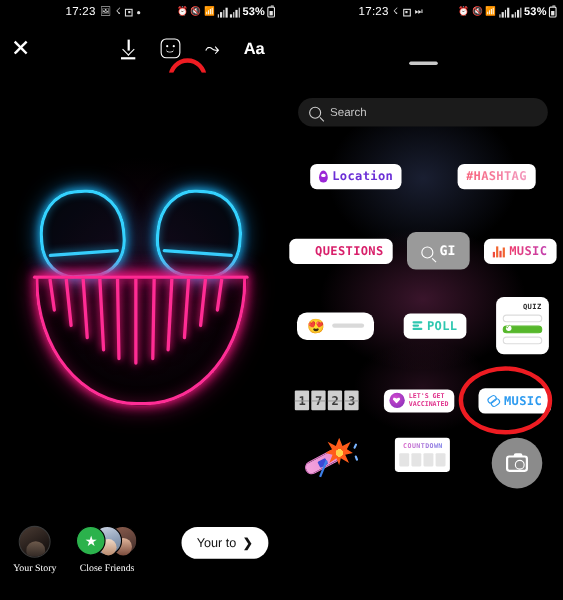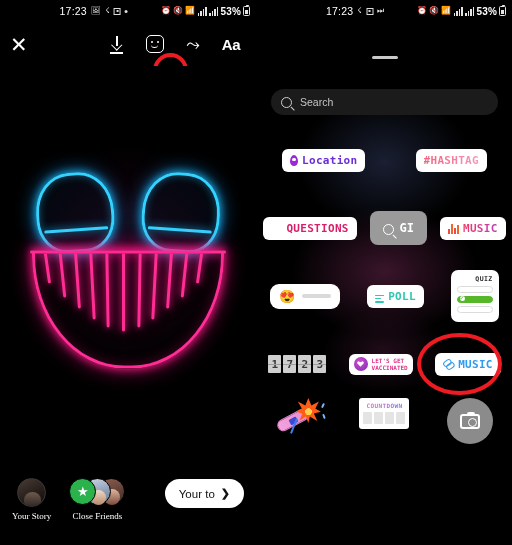--- a/index.html
+++ b/index.html
@@ -154,21 +154,21 @@
      -webkit-background-clip:text; background-clip:text; color:transparent; }
   .chip.hashtag span { background:linear-gradient(90deg,#f7607b,#f39abf);
      -webkit-background-clip:text; background-clip:text; color:transparent; }
   .chip.questions { color:#d81f6a;padding-left:23px; }
   .chip.music span { background:linear-gradient(90deg,#ef3b6d,#c13fb0);
      -webkit-background-clip:text; background-clip:text; color:transparent; }
   .eqz { display:inline-flex; align-items:flex-end; gap:1.3px; height:11px; flex:none; }
   .eqz i { width:1.8px; background:#ef4b3e; display:block; }
   .eqz i:nth-child(1){height:5px;} .eqz i:nth-child(2){height:10px;background:#f1652f;}
   .eqz i:nth-child(3){height:6px;} .eqz i:nth-child(4){height:9px;background:#f1652f;}
-  .chip.poll { color:#2ec7b0;align-items:flex-end; }
+  .chip.poll { color:#2ec7b0; }
   .polli { display:inline-flex; flex-direction:column; gap:1.6px; flex:none; }
   .polli i { display:block; height:1.6px; background:#2ec7b0; border-radius:1px; }
   .polli i:nth-child(1){width:9px;} .polli i:nth-child(2){width:6px;} .polli i:nth-child(3){width:9px;}
   .chip.link { color:#2d9bf0; }
   .linkico { width:11px;height:11px; position:relative; flex:none; }
   .linkico::before,.linkico::after{content:"";position:absolute;width:7px;height:4.4px;
      border:1.5px solid #2d9bf0;border-radius:3px;}
   .linkico::before{left:0;top:1px;transform:rotate(-35deg);}
   .linkico::after{left:3px;top:4.5px;transform:rotate(-35deg);}
 

